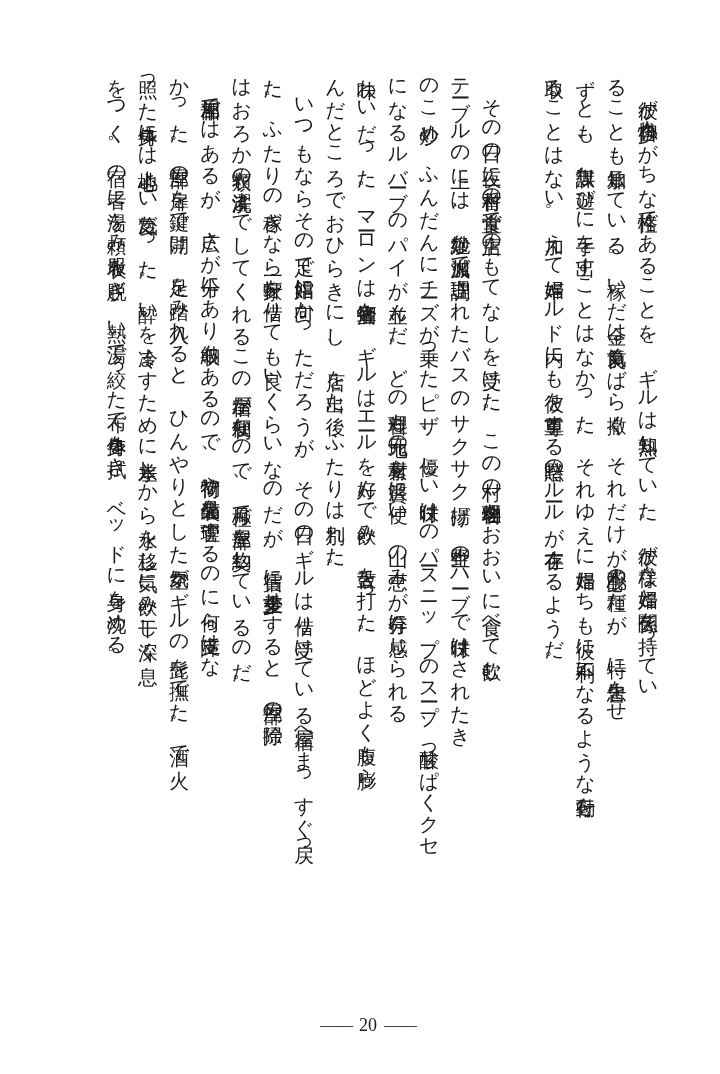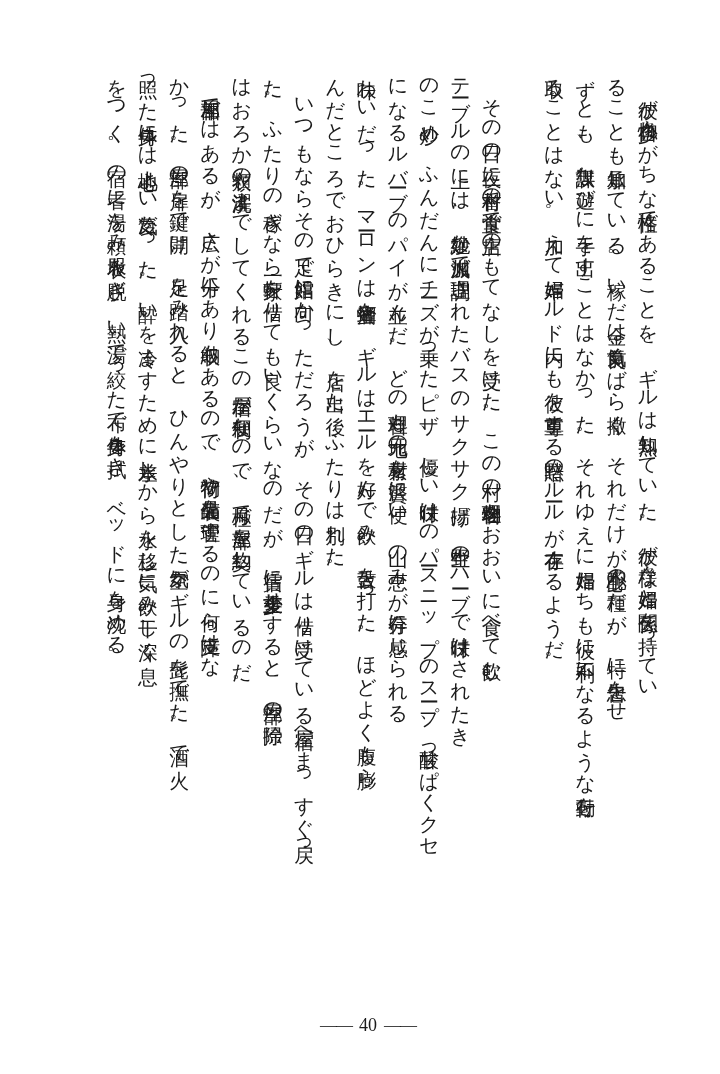--- a/index.html
+++ b/index.html
@@ -95,15 +95,15 @@
     <div class="line">　相部屋ではあるが、広さが十分にあり収納もあるので、荷物や装備品を管理するのに何ら支障はな</div>
     <div class="line">かった。部屋の扉を鍵で開け、足を踏み入れると、ひんやりとした空気がギルの髭を撫でた。酒で火</div>
     <div class="line">照った身体には心地よい冷気だった。酔いを冷ますために水差しから水を移し一気に飲み干し深く息</div>
     <div class="line">をつく。宿の者に湯を頼み衣服を脱ぎ、熱い湯で絞った布で身体を拭き、ベッドに身を沈める。</div>
   </div>
 
 </div>
 
 <div class="footer">
   <span class="rule">——</span>
-  <span class="page-num">40</span>
+  <span class="page-num">20</span>
   <span class="rule">——</span>
 </div>
 
 </body></html>

